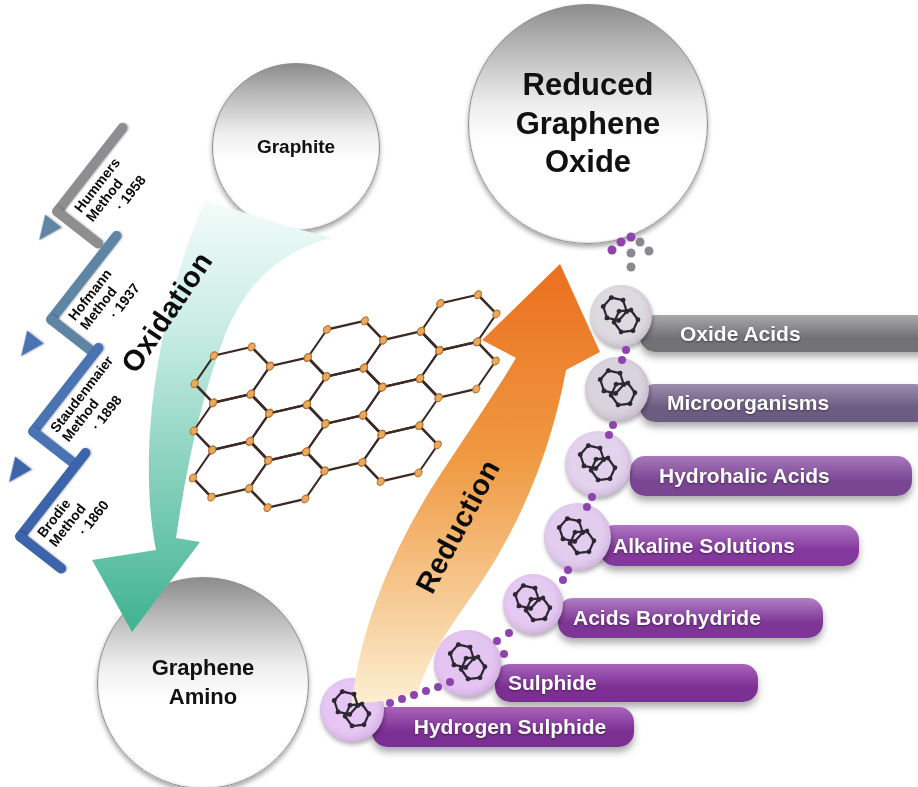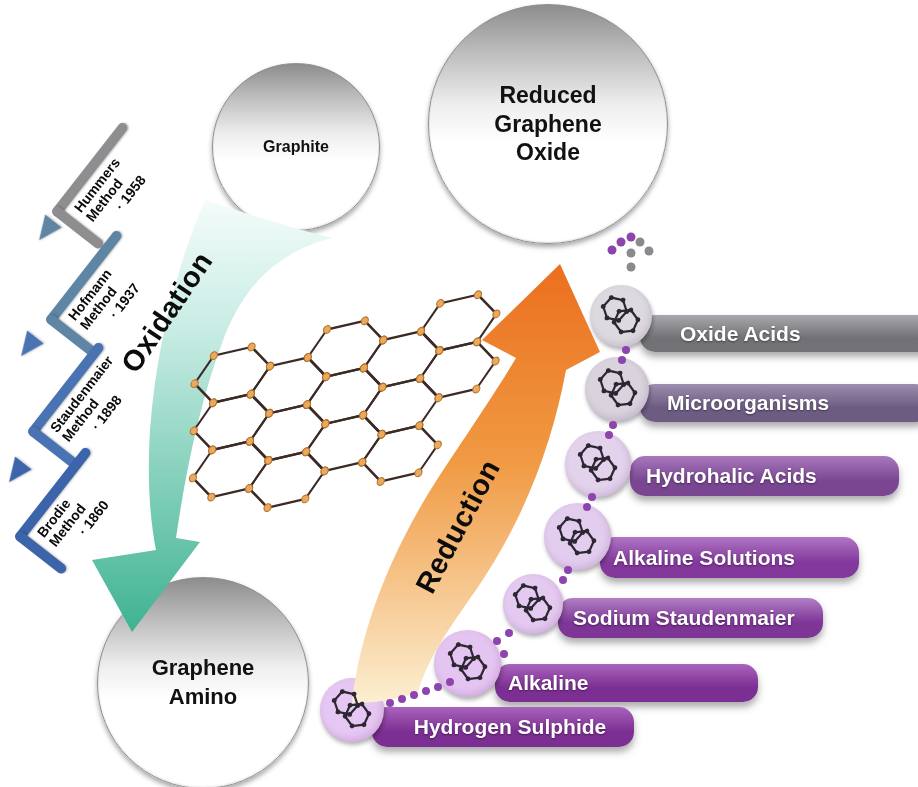--- a/index.html
+++ b/index.html
@@ -7,22 +7,22 @@
        font-family:"Liberation Sans", sans-serif;}
   #overlay{position:absolute;left:0;top:0;width:918px;height:787px;pointer-events:none;z-index:3;}
 
   
   .node{position:absolute;border-radius:50%;z-index:2;
         background:linear-gradient(180deg,#8d8d8d 0%,#bdbdbd 20%,#eeeeee 42%,#ffffff 58%,#ffffff 100%);
         border:1px solid #8f8f8f;
         box-shadow:0 3px 5px rgba(0,0,0,0.35), inset 0 -1px 2px rgba(0,0,0,0.12);
         display:flex;align-items:center;justify-content:center;text-align:center;
         font-weight:bold;color:#111;}
-  #node-graphite{left:212px;top:63px;width:166px;height:166px;font-size:16px;}
-  #node-rgo{left:428px;top:4px;width:238px;height:238px;font-size:23px;line-height:1.25;}
+  #node-graphite{left:212px;top:63px;width:166px;height:166px;font-size:19px;}
+  #node-rgo{left:468px;top:4px;width:238px;height:238px;font-size:31px;line-height:1.25;}
   #node-rgo .lbl{width:160px;}
   #node-go{left:97px;top:577px;width:210px;height:210px;font-size:22px;line-height:1.3;}
   #node-go .lbl{width:120px;}
 
   
   .proc-label{position:absolute;z-index:4;font-weight:bold;color:#0c0c0c;font-size:29px;
               letter-spacing:0.5px;white-space:nowrap;}
   #lbl-oxidation{left:98px;top:296px;transform:rotate(-56deg);}
   #lbl-reduction{left:385px;top:510px;transform:rotate(-62deg);}
 
@@ -53,23 +53,23 @@
         text-shadow:0 1px 2px rgba(0,0,0,0.45);
         box-shadow:0 5px 7px rgba(90,90,90,0.5);}
   .mol-circle{position:absolute;border-radius:50%;z-index:3;
               box-shadow:1px 3px 4px rgba(0,0,0,0.3), inset -2px -3px 6px rgba(120,60,140,0.18);}
 
   
   .r1 .pill{left:640px;top:315px;width:271px;height:37px;padding-left:40px;}
   .r1 .mol-circle{left:590px;top:285px;width:62px;height:62px;}
   .r2 .pill{left:640px;top:384px;width:263px;height:38px;padding-left:27px;}
   .r2 .mol-circle{left:585px;top:357px;width:64px;height:64px;}
-  .r3 .pill{left:630px;top:456px;width:253px;height:40px;padding-left:16px;}
+  .r3 .pill{left:630px;top:456px;width:253px;height:40px;padding-left:29px;}
   .r3 .mol-circle{left:565px;top:431px;width:66px;height:66px;}
-  .r4 .pill{left:600px;top:525px;width:246px;height:41px;padding-left:13px;margin-top:12px;}
+  .r4 .pill{left:600px;top:525px;width:246px;height:41px;padding-left:13px;}
   .r4 .mol-circle{left:544px;top:503px;width:67px;height:67px;}
   .r5 .pill{left:558px;top:598px;width:250px;height:40px;padding-left:15px;}
   .r5 .mol-circle{left:503px;top:574px;width:60px;height:60px;}
   .r6 .pill{left:495px;top:664px;width:250px;height:38px;padding-left:13px;}
   .r6 .mol-circle{left:434px;top:630px;width:67px;height:67px;}
   .r7 .pill{left:372px;top:707px;width:248px;height:40px;padding-left:14px;justify-content:center;}
   .r7 .mol-circle{left:320px;top:678px;width:64px;height:64px;}
 </style>
 </head>
 <body>
@@ -254,27 +254,27 @@
   <div class="mol-circle" style="background: rgb(226, 210, 236);"></div>
 </div>
 <div class="agent r4">
   <div class="pill" style="background: linear-gradient(rgb(176, 118, 196) 0%, rgb(131, 56, 156) 62%, rgb(131, 56, 156) 100%);">
       <span>Alkaline Solutions</span>
     </div>
   <div class="mol-circle" style="background: rgb(226, 205, 238);"></div>
 </div>
 <div class="agent r5">
   <div class="pill" style="background: linear-gradient(rgb(178, 127, 196) 0%, rgb(125, 53, 150) 62%, rgb(125, 53, 150) 100%);">
-      <span>Sodium Staudenmaier</span>
+      <span>Acids Borohydride</span>
     </div>
   <div class="mol-circle" style="background: rgb(228, 201, 240);"></div>
 </div>
 <div class="agent r6">
   <div class="pill" style="background: linear-gradient(rgb(169, 99, 189) 0%, rgb(124, 47, 146) 62%, rgb(124, 47, 146) 100%);">
-      <span>Alkaline</span>
+      <span>Sulphide</span>
     </div>
   <div class="mol-circle" style="background: rgb(228, 196, 240);"></div>
 </div>
 <div class="agent r7">
   <div class="pill" style="background: linear-gradient(rgb(169, 99, 189) 0%, rgb(124, 47, 146) 62%, rgb(124, 47, 146) 100%);">
       <span>Hydrogen Sulphide</span>
     </div>
   <div class="mol-circle" style="background: rgb(230, 198, 242);"></div>
 </div>
 

